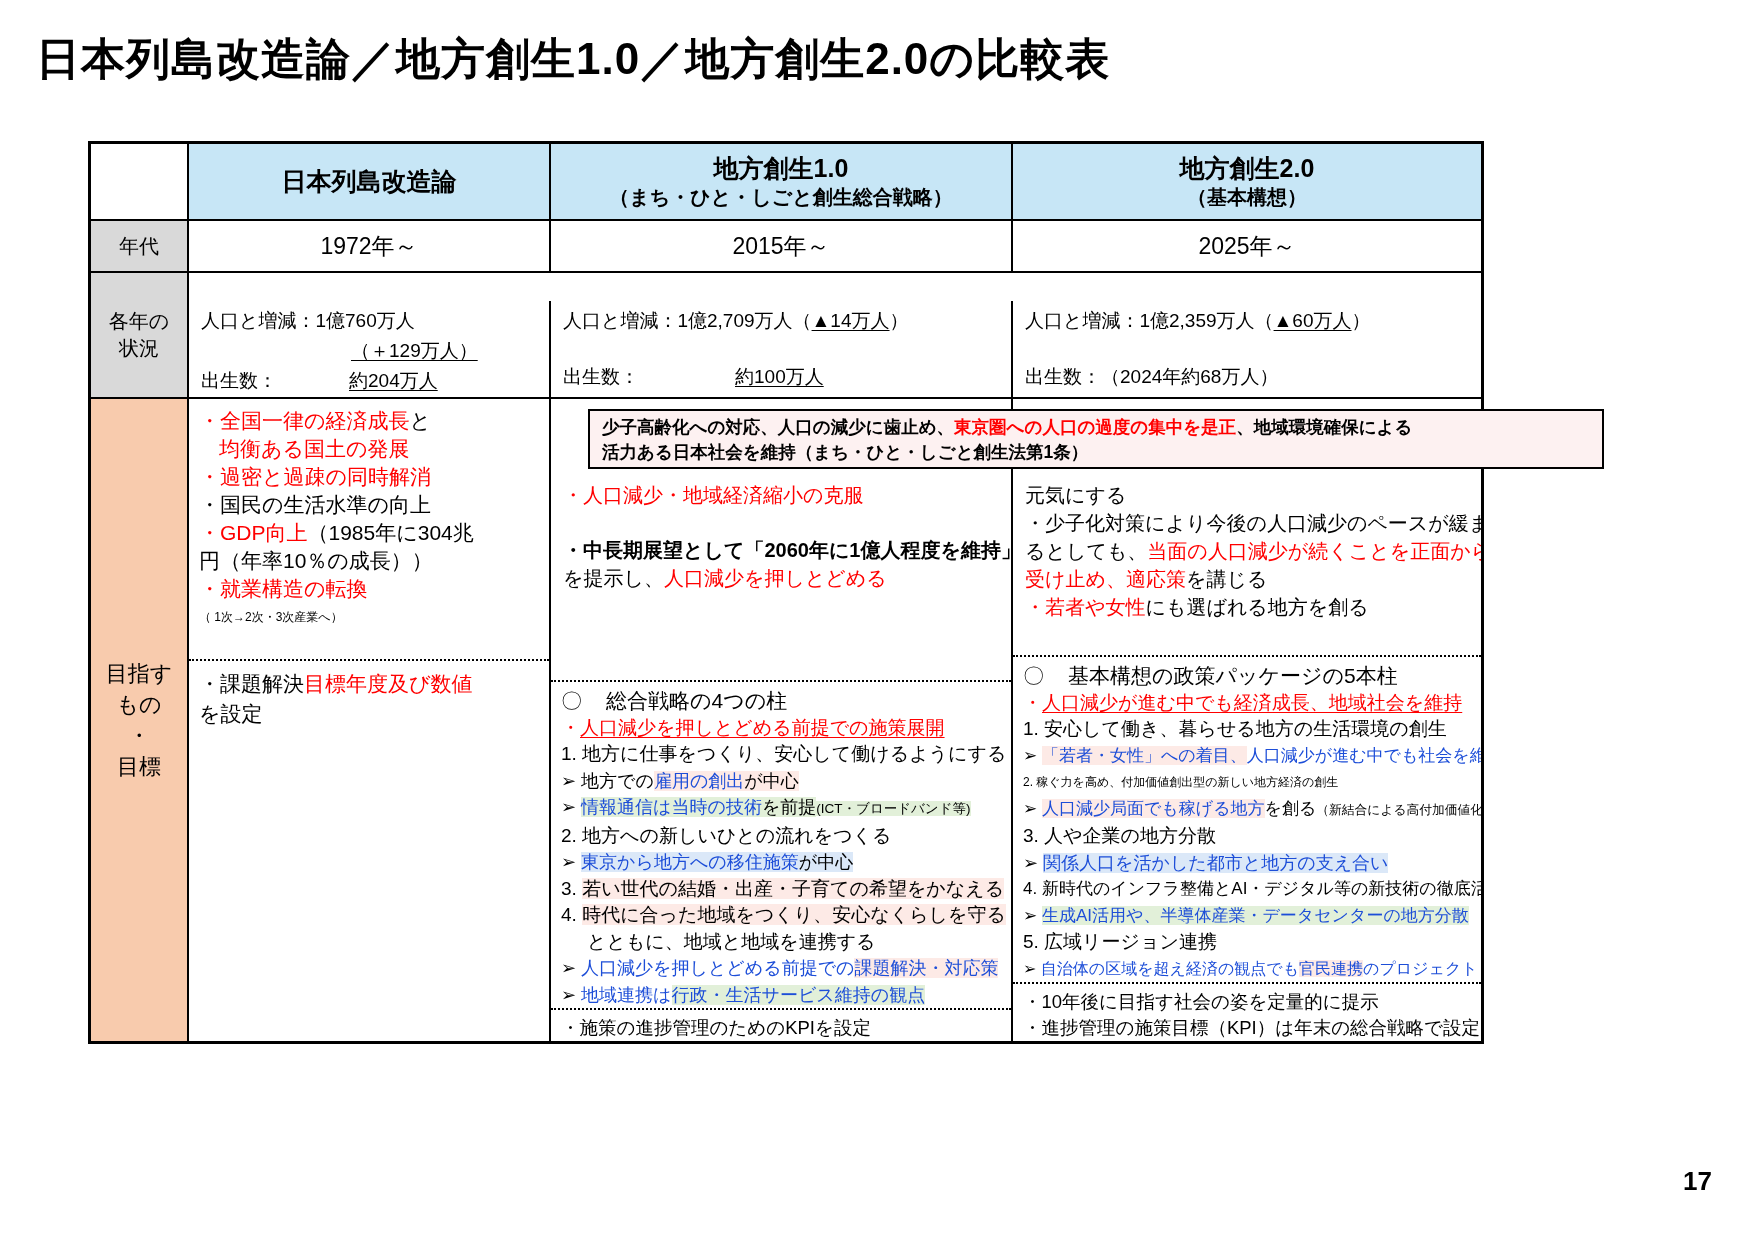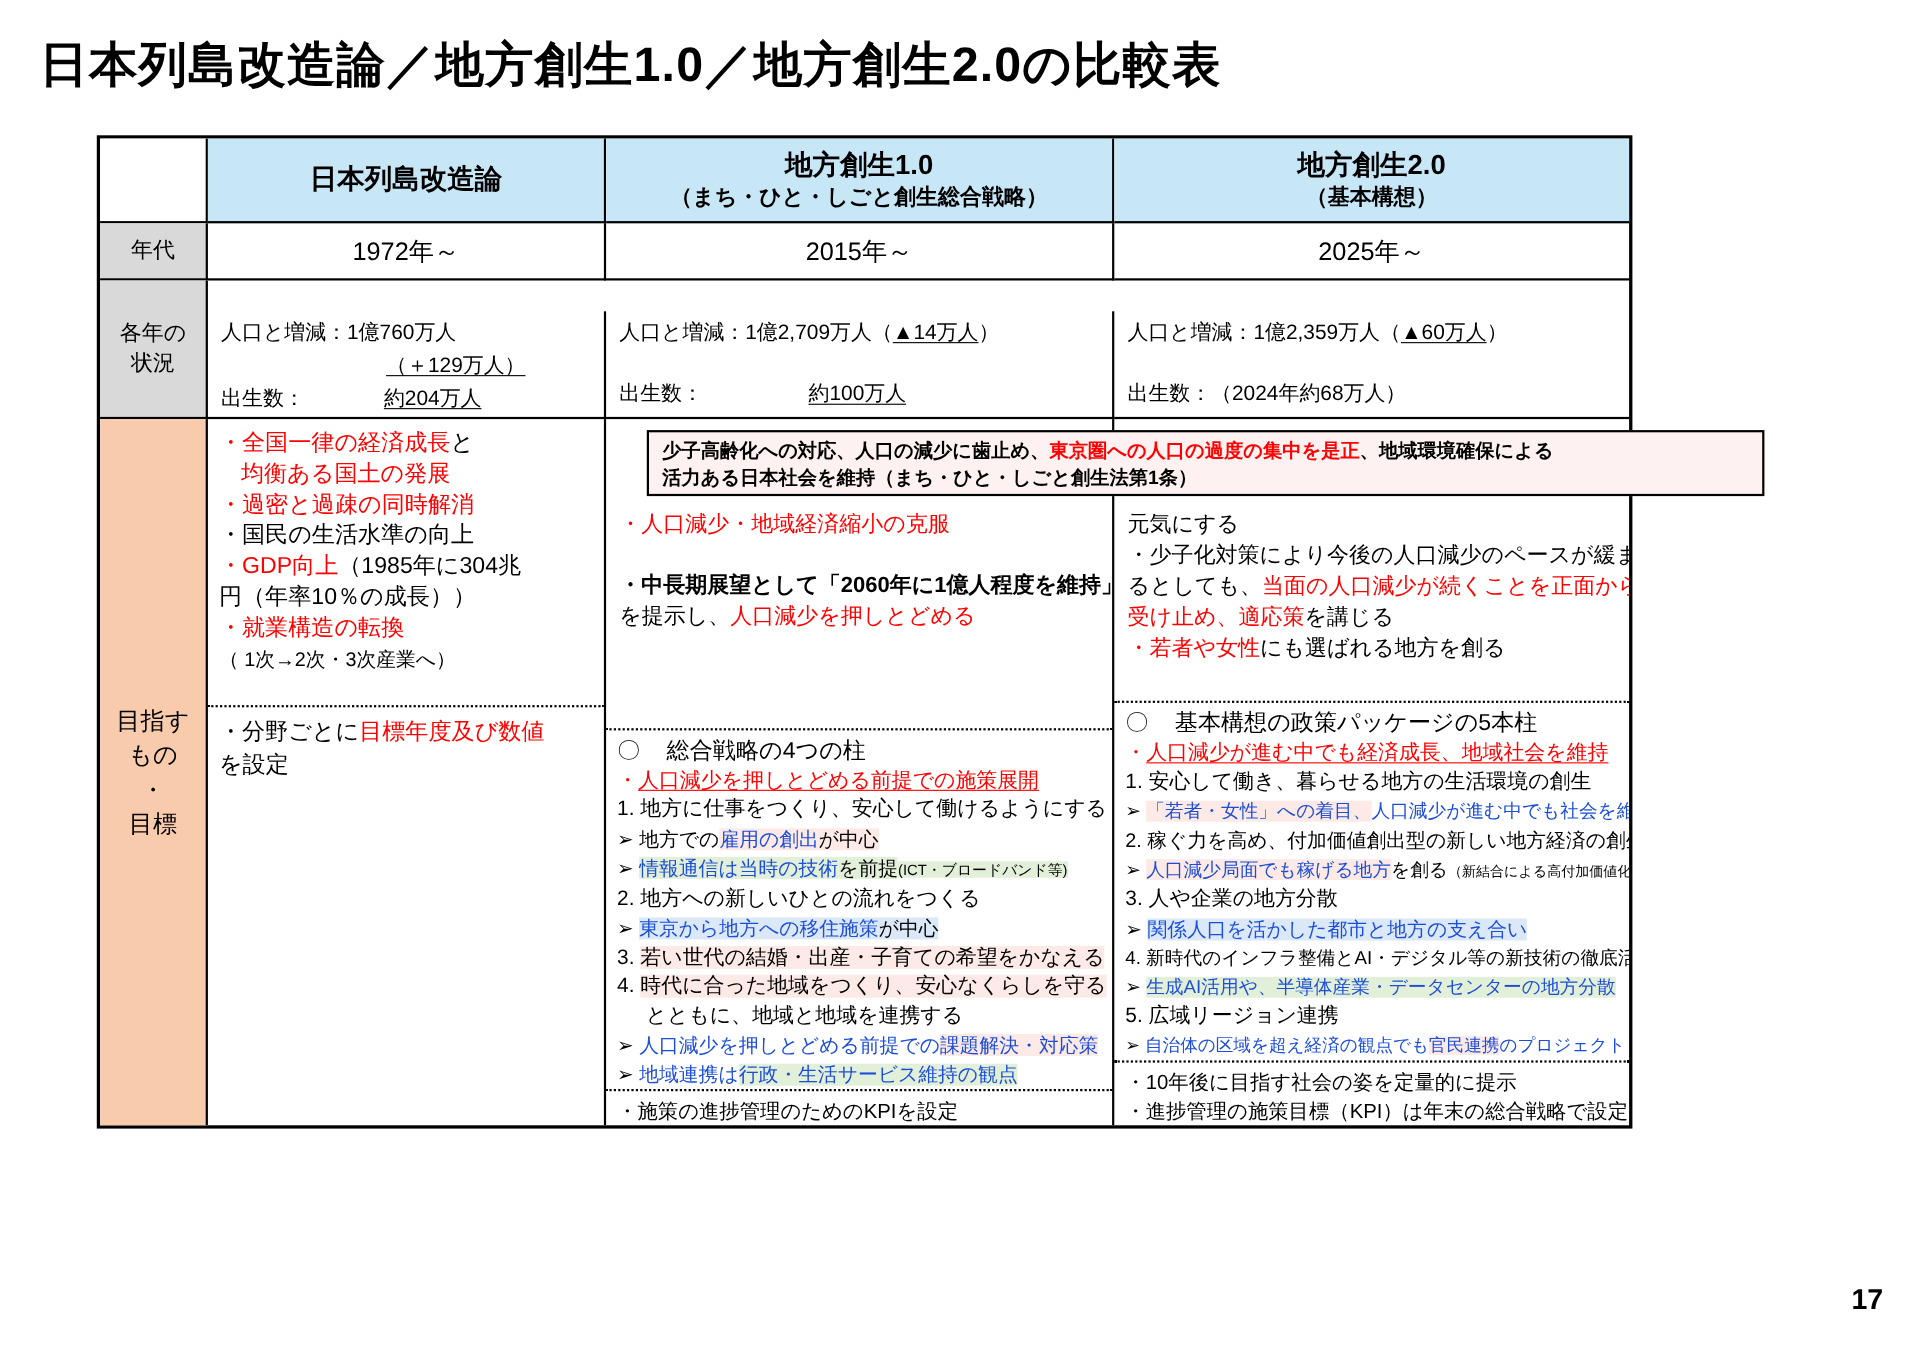--- a/index.html
+++ b/index.html
@@ -1,21 +1,21 @@
 <!DOCTYPE html>
 <html><head>
 <meta charset="utf-8">
 <style>
   html,body{margin:0;padding:0;background:#fff;}
   .page{position:relative;width:1754px;height:1240px;background:#fff;overflow:hidden;
         font-family:"Liberation Sans","DejaVu Sans",sans-serif;color:#000;}
   .title{position:absolute;left:36px;top:30px;font-size:44px;font-weight:bold;letter-spacing:1px;}
   .pagenum{position:absolute;right:42px;top:1166px;font-size:26px;font-weight:bold;}
 
-  .tbl{position:absolute;left:88px;top:123px;display:grid;
+  .tbl{position:absolute;left:88px;top:141px;display:grid;
        grid-template-columns:98px 362px 462px 468px;
        grid-template-rows:77px 52px 126px 642px;
        border:3px solid #000;background:#fff;}
   .cell{position:relative;box-sizing:border-box;overflow:hidden;}
   .br{border-right:2px solid #000;}
   .bb{border-bottom:2px solid #000;}
 
   .hd{background:#c7e6f6;display:flex;flex-direction:column;justify-content:center;align-items:center;
       font-weight:bold;text-align:center;}
   .hd .h1{font-size:25px;line-height:31px;}
@@ -34,21 +34,21 @@
   .a1{height:252px;padding:8px 10px 0;font-size:21px;line-height:28px;}
   .a23{height:252px;padding:82px 12px 0;font-size:20px;line-height:28px;}
   .b1{border-top:2px dotted #000;flex:1;padding:8px 10px 0;font-size:21px;line-height:30px;}
   .sb{border-top:2px dotted #000;height:330px;padding:6px 10px 0;font-size:19px;line-height:26.5px;}
   .sc{border-top:2px dotted #000;flex:1;padding:5px 10px 0;font-size:18.5px;line-height:26px;}
 
   .ln{white-space:nowrap;}
   .ln-h{font-size:21px;}
   .ln-n{font-size:19px;}
   .ln-a{font-size:18px;}
-  .sz18{font-size:18px;}
+  .sz18{font-size:12px;}
   .sz17{font-size:17px;}
   .sz16{font-size:16px;}
   .sm{font-size:0.75em;}
 
   .red{color:#ff0000;text-align:center;}
   .pur{color:#1d4ed8;}
   .u{text-decoration:underline;text-underline-offset:3px;}
   .hp{background:#fdeae6;}
   .hg{background:#e2f0d9;}
   .hb{background:#dbe8f8;}
@@ -121,21 +121,21 @@
           <div class="ln"><span class="red">・全国一律の経済成長</span><span>と</span></div>
           <div class="ln ind20"><span class="red">均衡ある国土の発展</span></div>
           <div class="ln"><span class="red">・過密と過疎の同時解消</span></div>
           <div class="ln"><span>・国民の生活水準の向上</span></div>
           <div class="ln"><span class="red">・GDP向上</span><span>（1985年に304兆</span></div>
           <div class="ln"><span>円（年率10％の成長））</span></div>
           <div class="ln"><span class="red">・就業構造の転換</span></div>
           <div class="ln sz18"><span>（ 1次→2次・3次産業へ）</span></div>
         </div>
       <div class="b1">
-          <div class="ln"><span>・分野ごとに</span><span class="red">目標年度及び数値</span></div>
+          <div class="ln"><span>・課題解決</span><span class="red">目標年度及び数値</span></div>
           <div class="ln"><span>を設定</span></div>
         </div>
     </div>
     <div class="cell goal br">
       <div class="a23">
           <div class="ln"><span class="red">・人口減少・地域経済縮小の克服</span></div>
           <div class="ln mt27"><span>・中長期展望として「2060年に1億人程度を維持」</span></div>
           <div class="ln"><span>を提示し、</span><span class="red">人口減少を押しとどめる</span></div>
         </div>
       <div class="sb">

